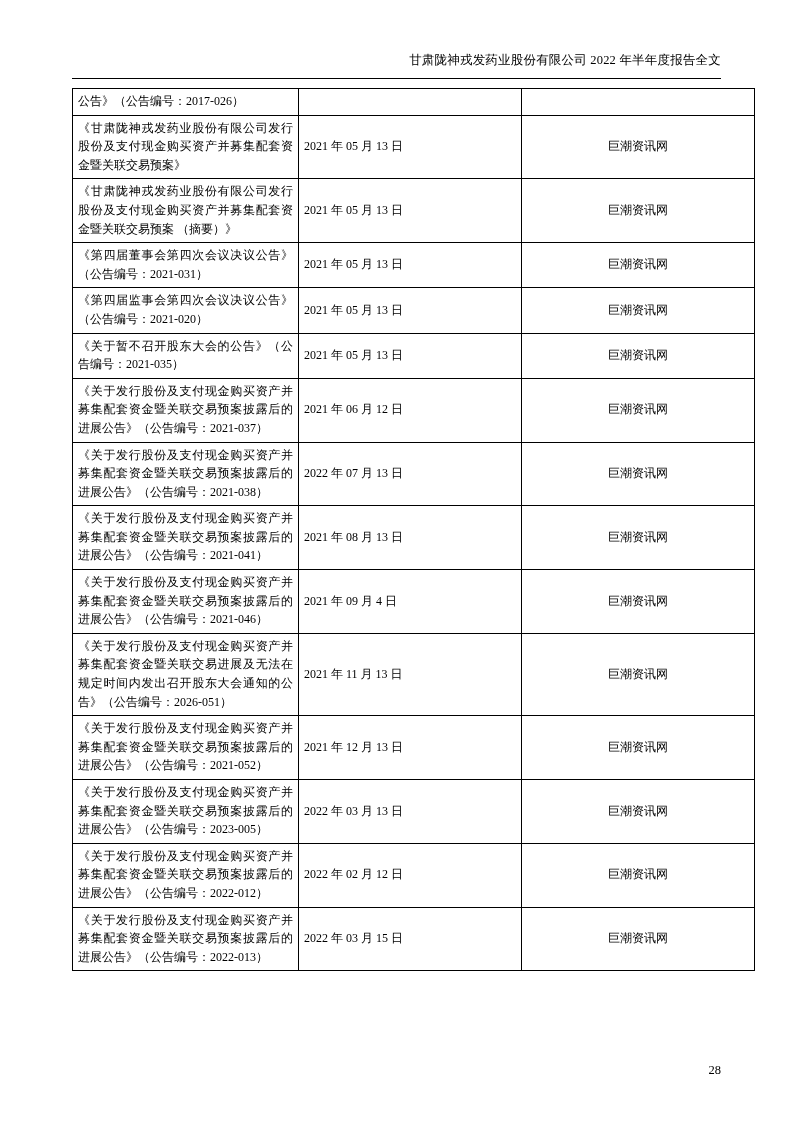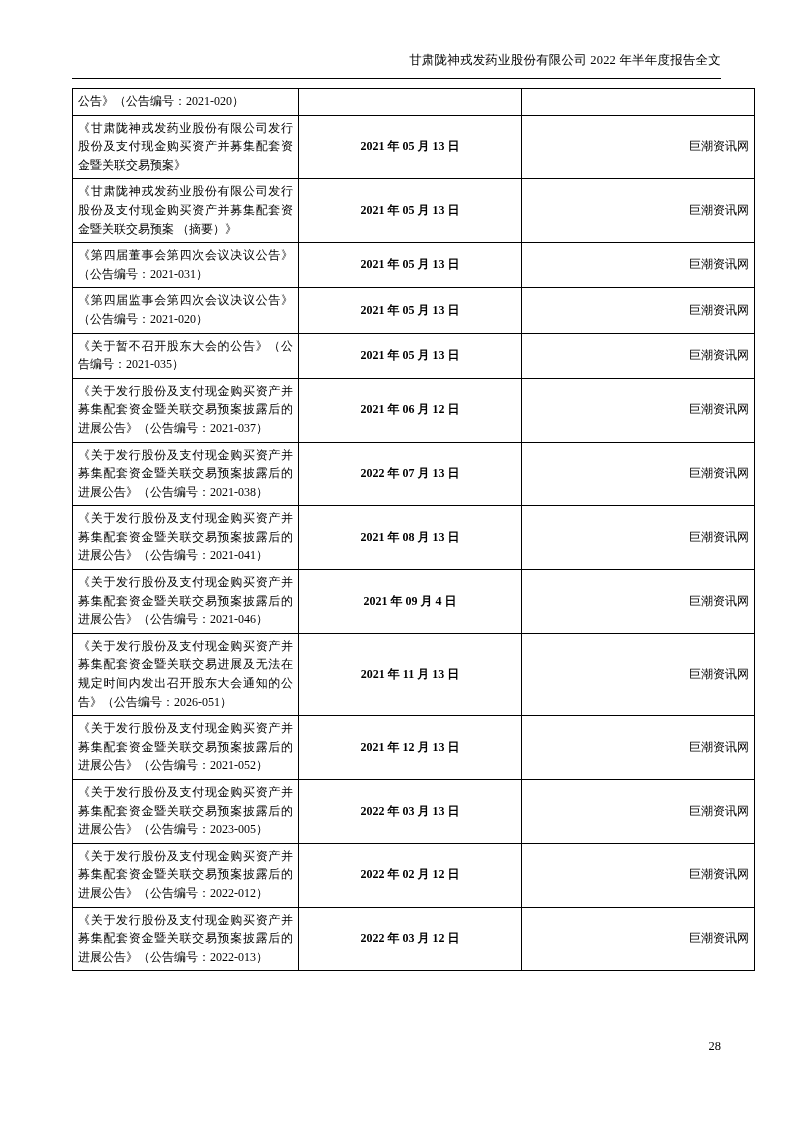--- a/index.html
+++ b/index.html
@@ -53,48 +53,47 @@
     vertical-align: middle;
     word-break: break-all;
   }
   td.c1 {
     width: 215px;
     text-align: justify;
     text-align-last: left;
   }
   td.c2 {
     width: 212px;
-    text-align: center;
+    text-align: left;
     white-space: nowrap;
-    font-weight: bold;
   }
   td.c3 {
     width: 222px;
-    text-align: right;
+    text-align: center;
     white-space: nowrap;
   }
   .page-number {
     position: absolute;
     right: 72px;
-    bottom: 68px;
+    bottom: 44px;
     font-size: 12.5px;
   }
 </style>
 </head>
 <body>
 
 <div class="page">
 
   <div class="header">甘肃陇神戎发药业股份有限公司 2022 年半年度报告全文</div>
   <div class="header-rule"></div>
 
   <table class="doc-table">
     <tbody>
       <tr>
-        <td class="c1">公告》（公告编号：2021-020）</td>
+        <td class="c1">公告》（公告编号：2017-026）</td>
         <td class="c2"></td>
         <td class="c3"></td>
       </tr>
       <tr>
         <td class="c1">《甘肃陇神戎发药业股份有限公司发行股份及支付现金购买资产并募集配套资金暨关联交易预案》</td>
         <td class="c2">2021 年 05 月 13 日</td>
         <td class="c3">巨潮资讯网</td>
       </tr>
       <tr>
         <td class="c1">《甘肃陇神戎发药业股份有限公司发行股份及支付现金购买资产并募集配套资金暨关联交易预案 （摘要）》</td>
@@ -151,21 +150,21 @@
         <td class="c2">2022 年 03 月 13 日</td>
         <td class="c3">巨潮资讯网</td>
       </tr>
       <tr>
         <td class="c1">《关于发行股份及支付现金购买资产并募集配套资金暨关联交易预案披露后的进展公告》（公告编号：2022-012）</td>
         <td class="c2">2022 年 02 月 12 日</td>
         <td class="c3">巨潮资讯网</td>
       </tr>
       <tr>
         <td class="c1">《关于发行股份及支付现金购买资产并募集配套资金暨关联交易预案披露后的进展公告》（公告编号：2022-013）</td>
-        <td class="c2">2022 年 03 月 12 日</td>
+        <td class="c2">2022 年 03 月 15 日</td>
         <td class="c3">巨潮资讯网</td>
       </tr>
     </tbody>
   </table>
 
   <div class="page-number">28</div>
 
 </div>
 
 </body></html>

